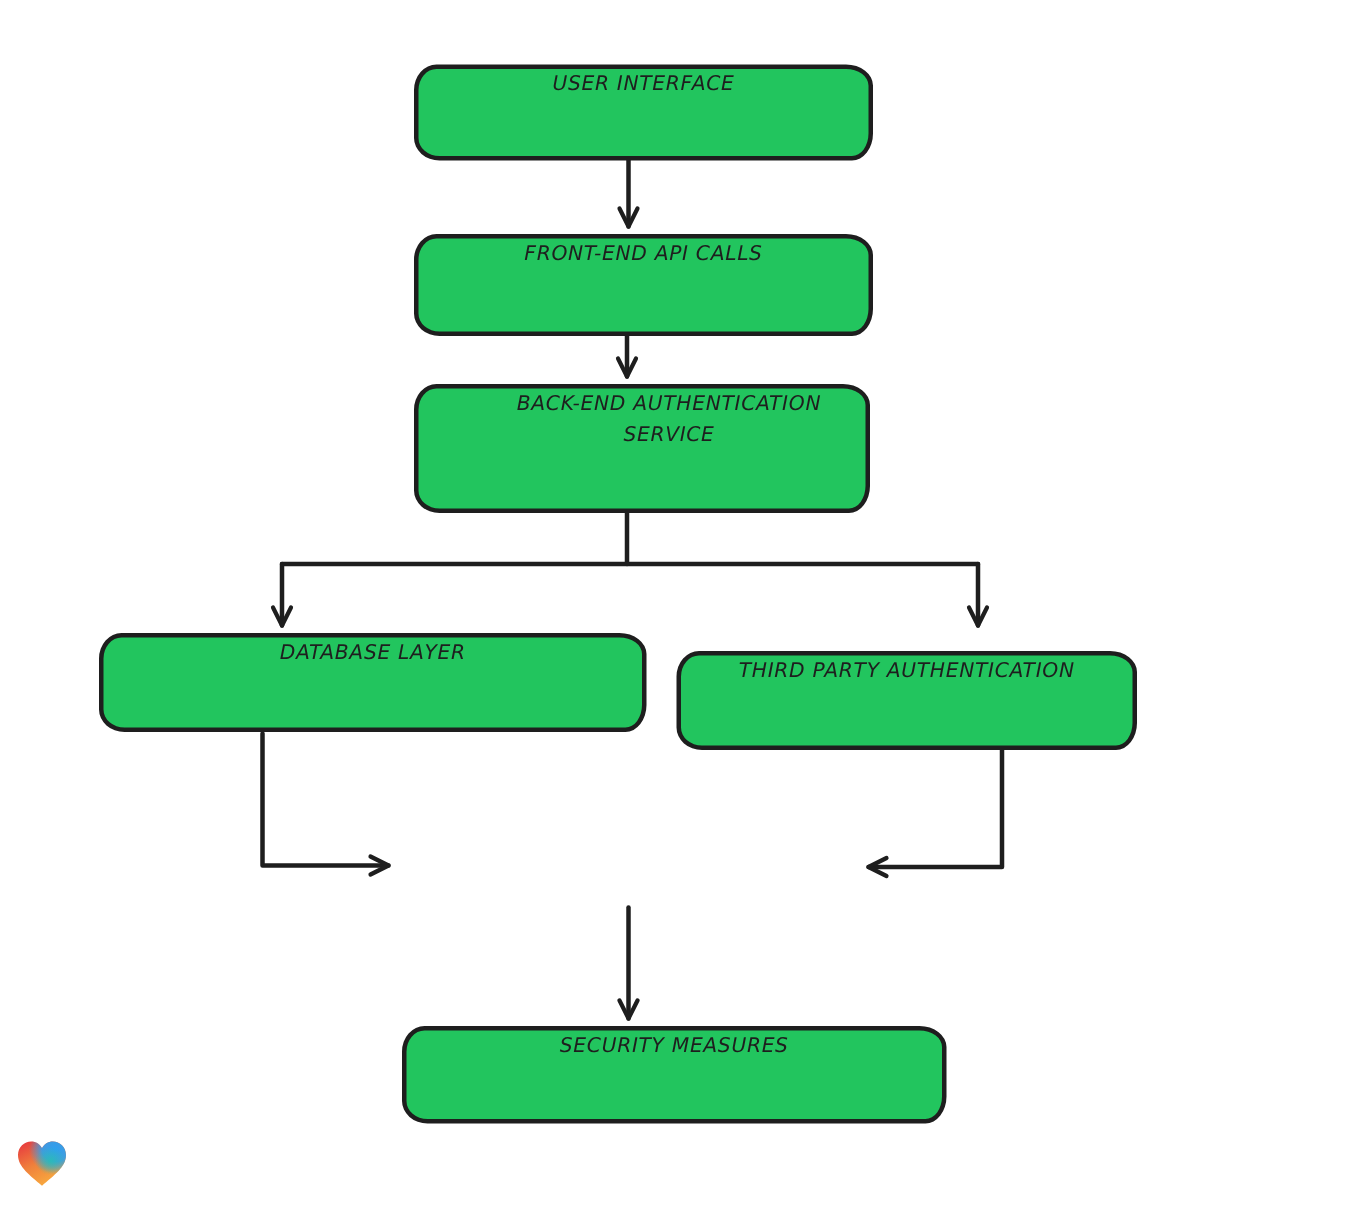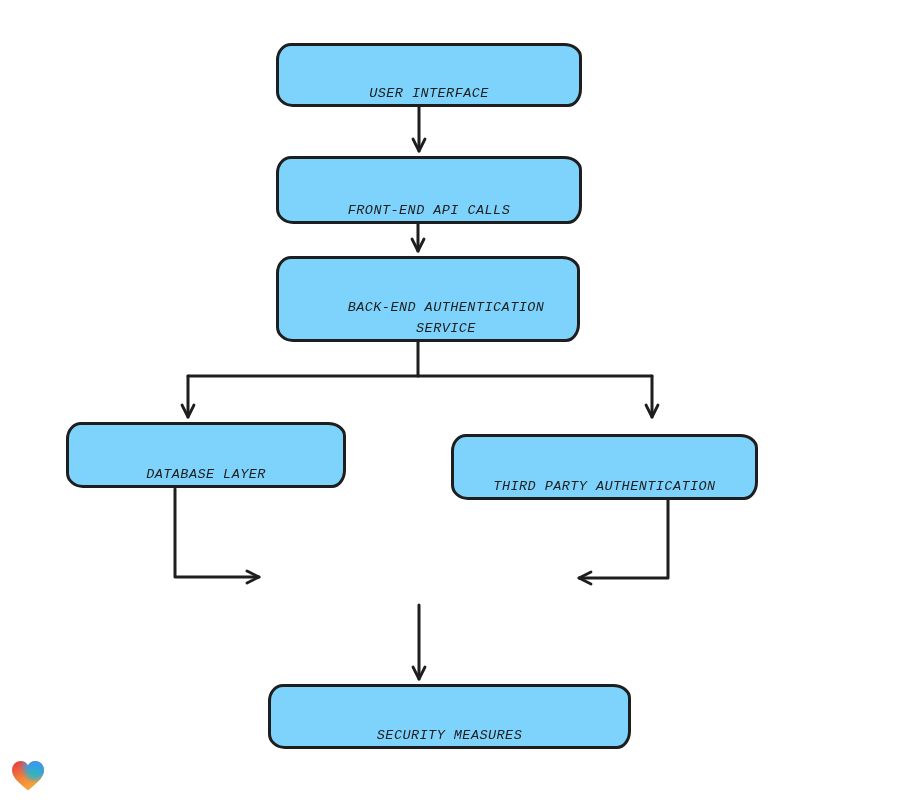--- a/index.html
+++ b/index.html
@@ -19,42 +19,41 @@
     position: absolute;
     left: 0;
     top: 0;
     width: 911px;
     height: 810px;
     pointer-events: none;
   }
   .node {
     position: absolute;
     box-sizing: border-box;
-    background: #7dd3fc;
+    background: #22c55e;
     border: 3.5px solid #1e1e1e;
     border-radius: 15px 18px 14px 17px / 17px 14px 18px 15px;
     display: flex;
-    align-items: flex-end;
+    align-items: flex-start;
     justify-content: center;
     text-align: center;
-    font-family: Liberation Mono, monospace;
   }
   .node .label {
     font-style: italic;
     font-size: 13.5px;
     line-height: 21px;
     letter-spacing: 0.45px;
     color: #1e1e1e;
     font-weight: 500;
   }
   
   .n-user      { left: 276px; top: 43px;  width: 306px; height: 64px; }
   .n-frontend  { left: 276px; top: 156px; width: 306px; height: 68px; }
   .n-backend   { left: 276px; top: 256px; width: 304px; height: 86px; }
-  .n-database  { left: 66px;  top: 422px; width: 280px; height: 66px; }
+  .n-database  { left: 66px;  top: 422px; width: 365px; height: 66px; }
   .n-thirdparty{ left: 451px; top: 422px; width: 307px; height: 66px; margin-top: 12px; }
   .n-session   { left: 264px; top: 541px; width: 309px; height: 63px; }
   .n-security  { left: 268px; top: 684px; width: 363px; height: 65px; }
   .n-backend .label  { max-width: 210px; margin-left: 36px; }
   .n-session .label  { max-width: 170px; }
   #brand-logo {
     position: absolute;
     left: 10px;
     top: 759px;
     width: 36px;

